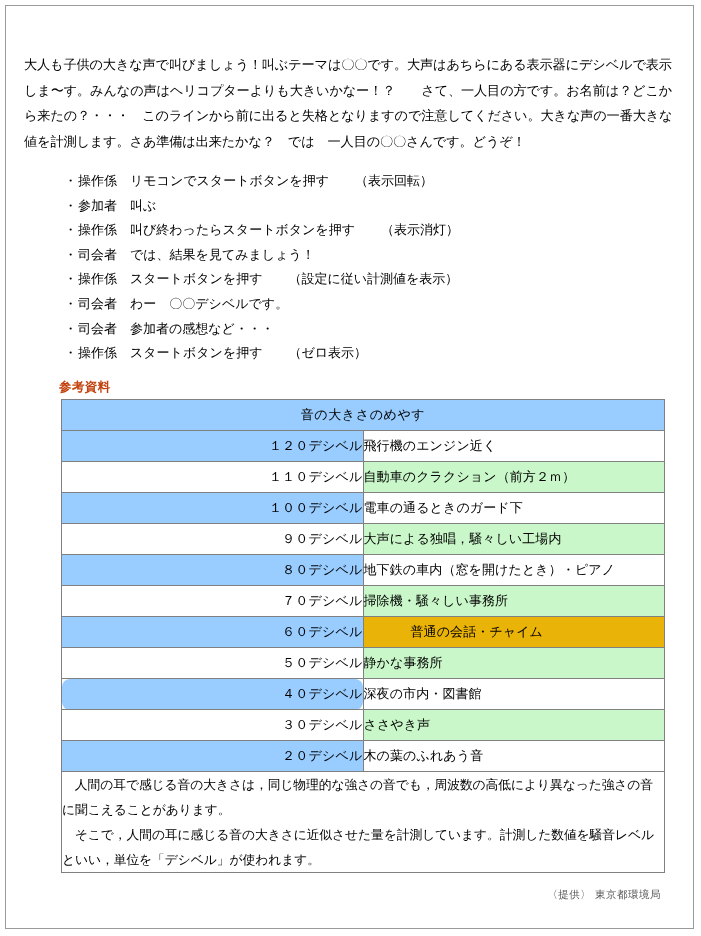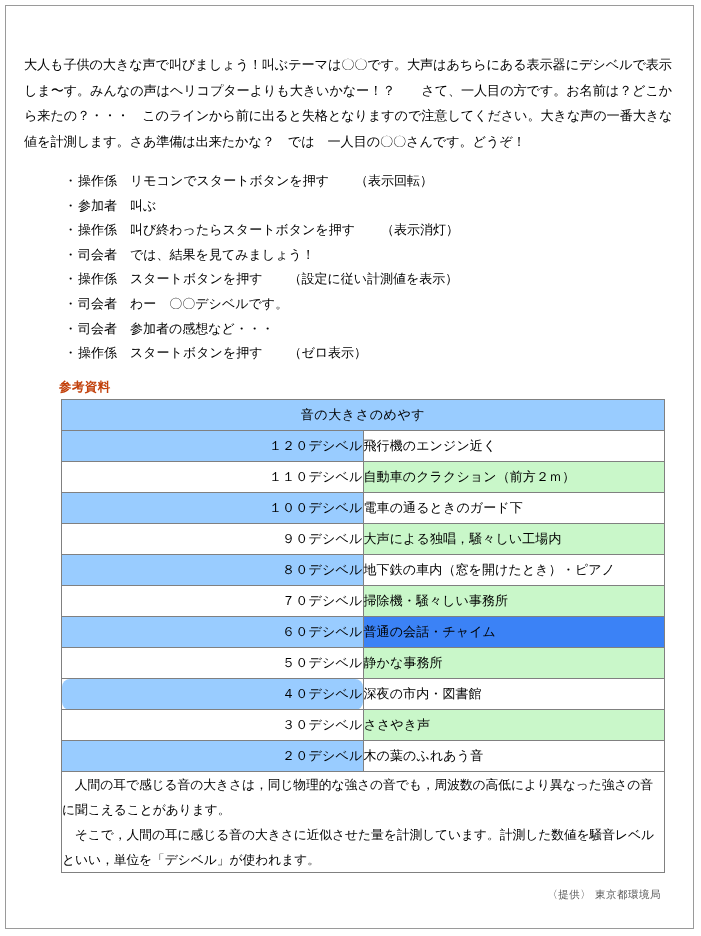--- a/index.html
+++ b/index.html
@@ -184,21 +184,21 @@
         <tr>
           <td class="c-level" style="background: rgb(153, 204, 255);">８０デシベル</td>
           <td class="c-desc" style="background: rgb(255, 255, 255);">地下鉄の車内（窓を開けたとき）・ピアノ</td>
         </tr>
         <tr>
           <td class="c-level" style="background: rgb(255, 255, 255); text-align: right;">７０デシベル</td>
           <td class="c-desc" style="background: rgb(201, 247, 201);">掃除機・騒々しい事務所</td>
         </tr>
         <tr>
           <td class="c-level" style="background: rgb(153, 204, 255);">６０デシベル</td>
-          <td class="c-desc" style="background: #3b82f6;">普通の会話・チャイム</td>
+          <td class="c-desc" style="background: #eab308; padding-left: 47px;">普通の会話・チャイム</td>
         </tr>
         <tr>
           <td class="c-level" style="background: rgb(255, 255, 255);">５０デシベル</td>
           <td class="c-desc" style="background: rgb(201, 247, 201);">静かな事務所</td>
         </tr>
         <tr>
           <td class="c-level" style="background: rgb(153, 204, 255); border-radius: 8px;">４０デシベル</td>
           <td class="c-desc" style="background: rgb(255, 255, 255);">深夜の市内・図書館</td>
         </tr>
         <tr>

